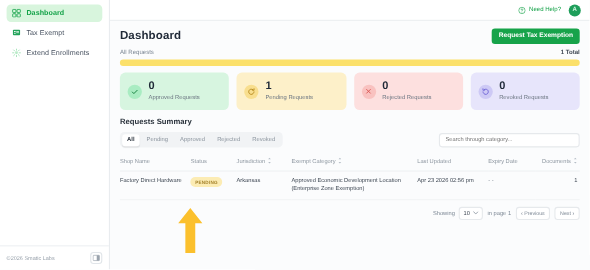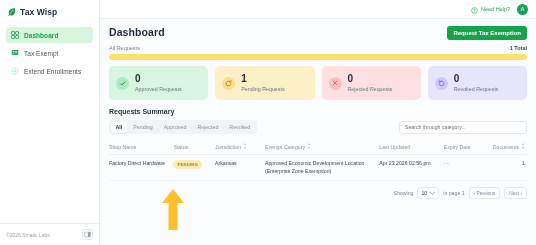--- a/index.html
+++ b/index.html
@@ -131,29 +131,20 @@
 
   
   .cursor { position: absolute; left: 160px; top: 188px; pointer-events: none; }
 </style>
 </head>
 <body>
 
 <div class="app">
 
   <aside class="sidebar">
-    <div class="brand">
-      <span class="brand-mark">
-        <svg width="9" height="9" viewBox="0 0 16 16">
-          <path d="M14 2C7 2 3 5 3 10c0 1.4.4 2.6 1 3.5L2 15.5l1 .5 2-2c1 .6 2.1 1 3.5 1C13 15 15 10 14 2z" fill="#17a34a"></path>
-          <path d="M11 5L5 12" stroke="#ffffff" stroke-width="1" fill="none"></path>
-        </svg>
-      </span>
-      <span class="brand-text">Tax Wisp</span>
-    </div>
 
     <nav class="nav">
       <div class="nav-item active">
         <span class="nav-icon">
           <svg width="8" height="8" viewBox="0 0 16 16">
             <rect x="1" y="1" width="6" height="6" rx="1.2" fill="none" stroke="#16a34a" stroke-width="1.6"></rect>
             <rect x="9" y="1" width="6" height="6" rx="1.2" fill="none" stroke="#16a34a" stroke-width="1.6"></rect>
             <rect x="1" y="9" width="6" height="6" rx="1.2" fill="none" stroke="#16a34a" stroke-width="1.6"></rect>
             <rect x="9" y="9" width="6" height="6" rx="1.2" fill="none" stroke="#16a34a" stroke-width="1.6"></rect>
           </svg>

